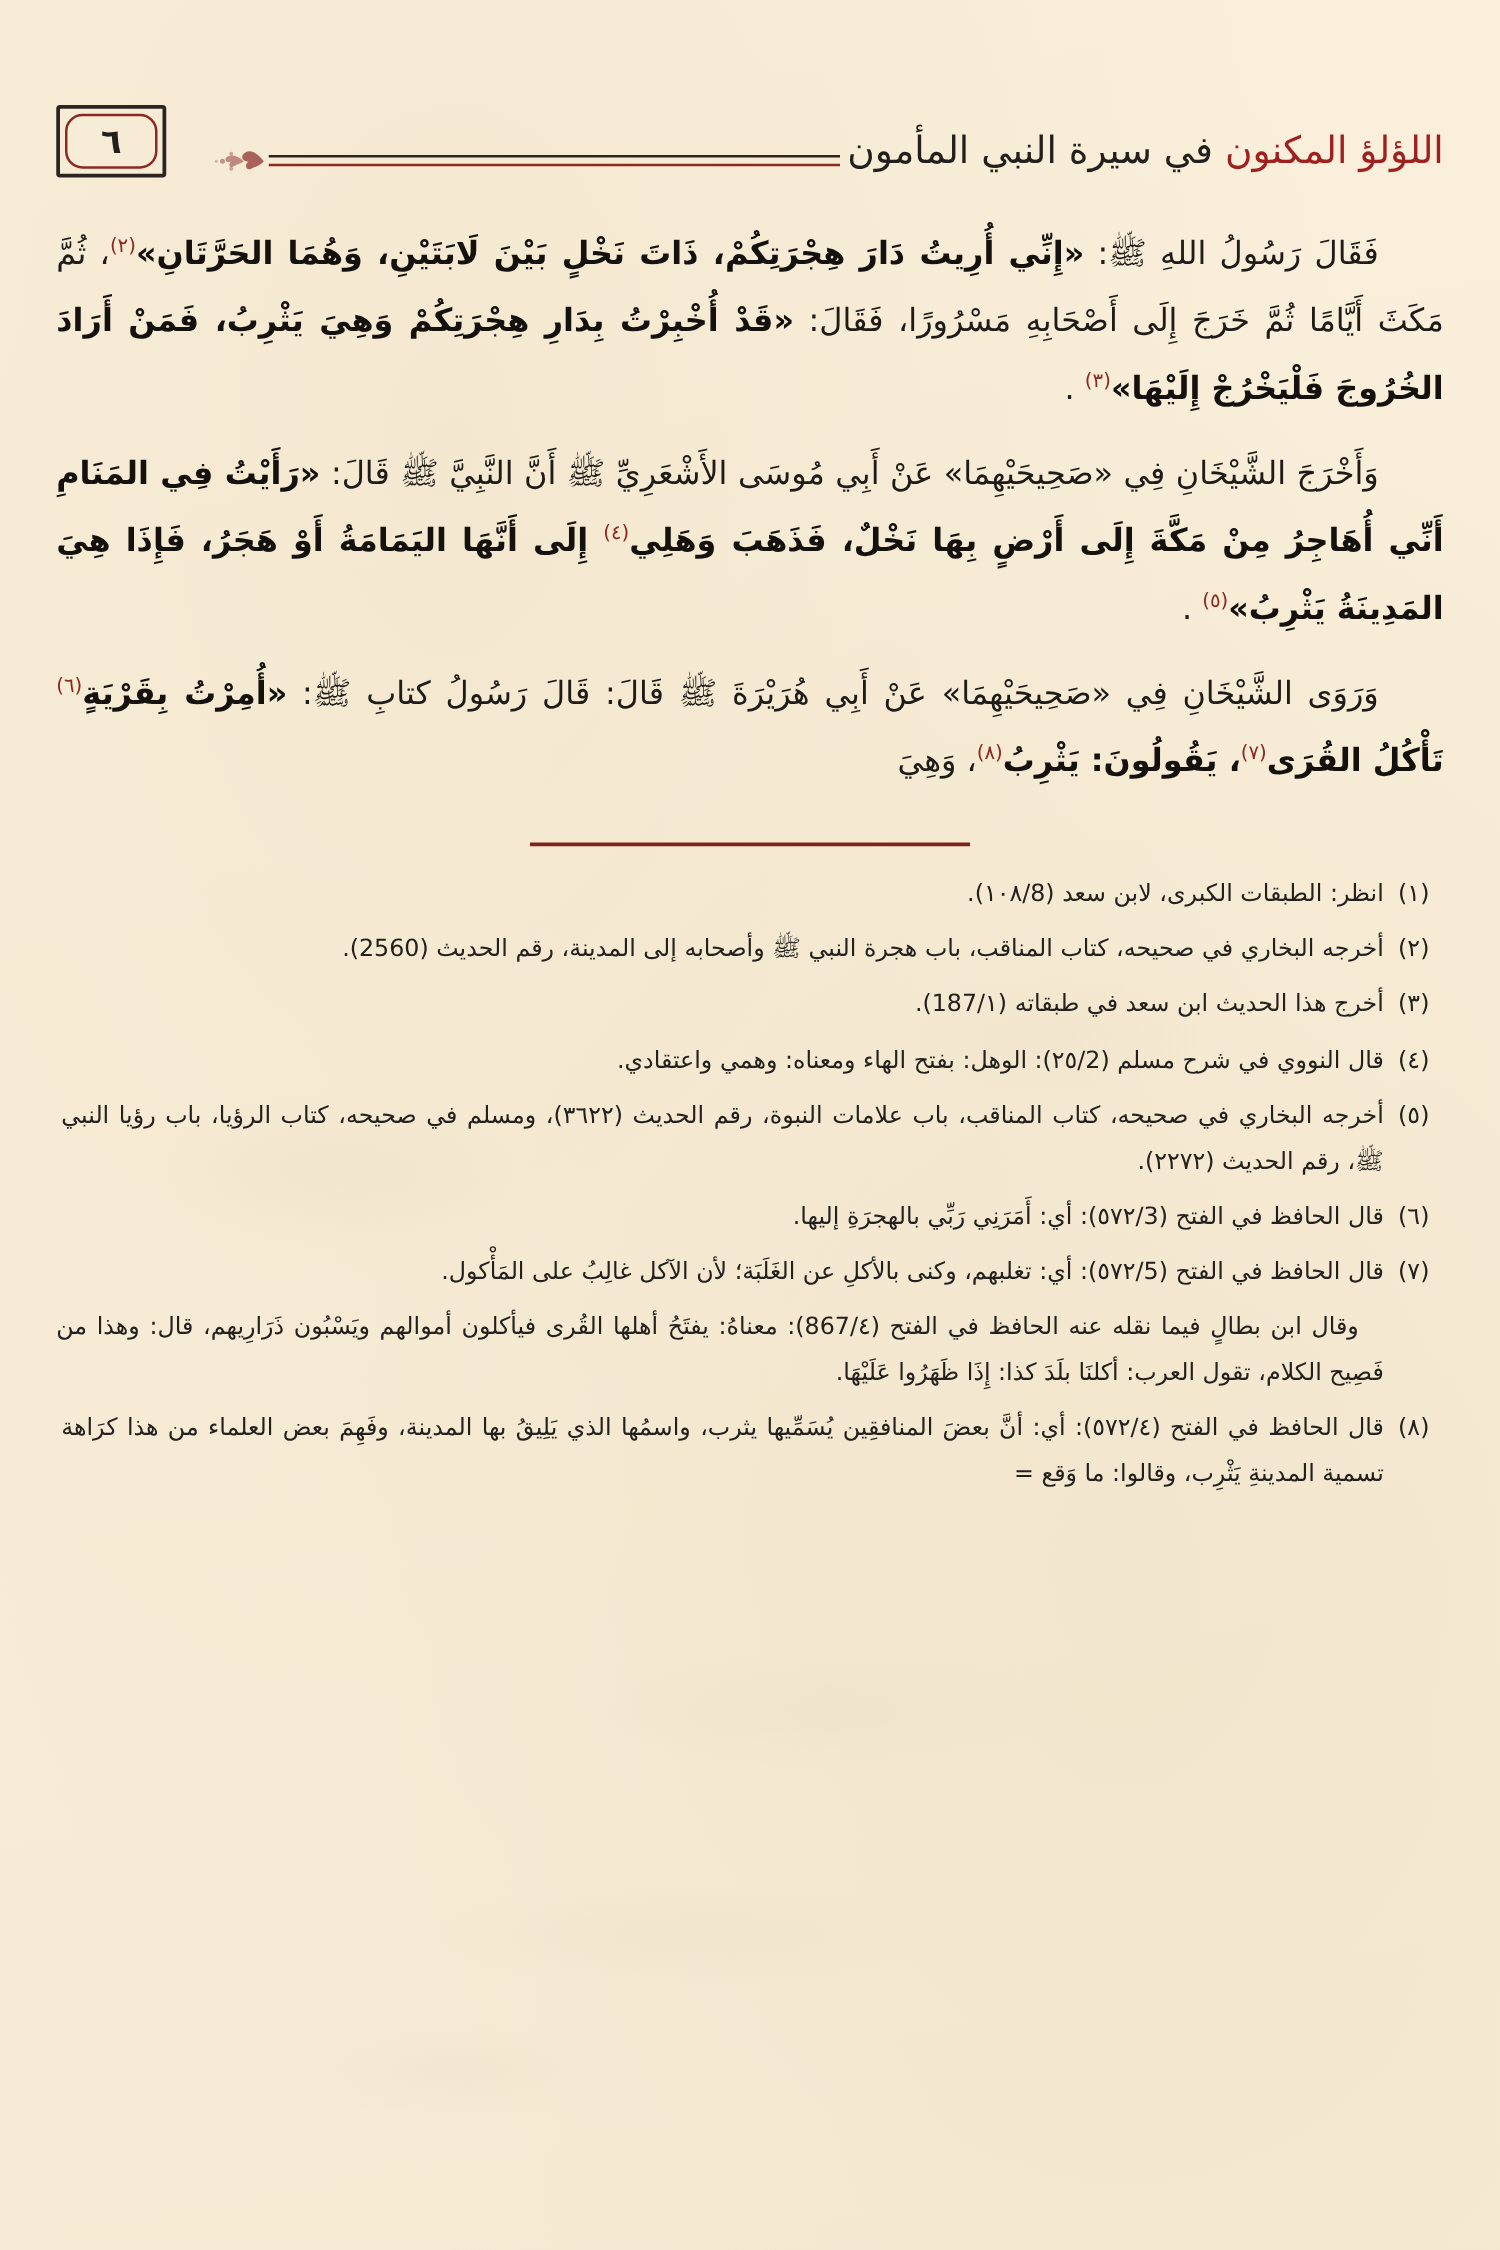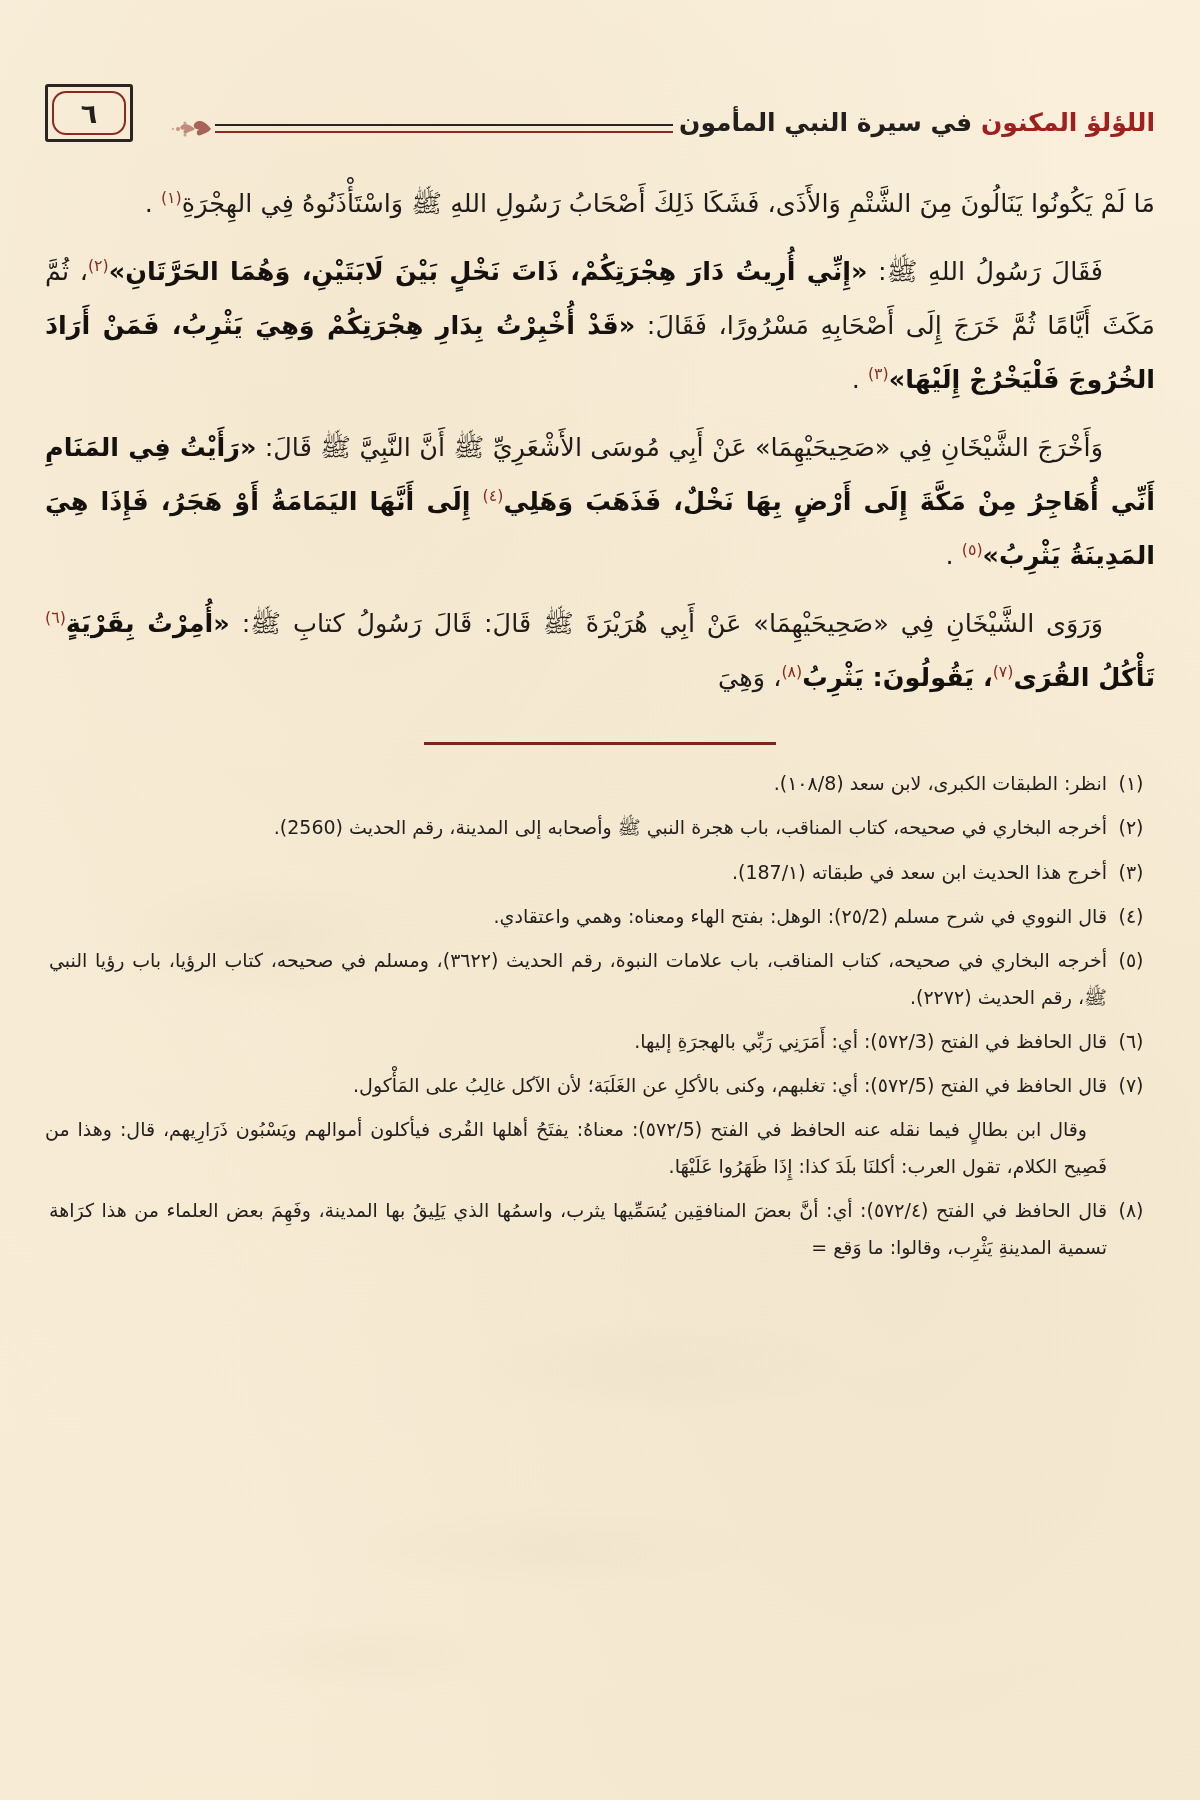--- a/index.html
+++ b/index.html
@@ -50,22 +50,22 @@
   
   .header {
     position: relative;
     display: flex;
     align-items: flex-end;
     padding-top: 56px;
     height: 86px;
   }
 
   .header-title {
-    font-size: 25px;
-    font-weight: bold;
+    font-size: 30px;
+    font-weight: normal;
     white-space: nowrap;
     letter-spacing: 0;
     line-height: 1.15;
     padding-bottom: 4px;
   }
   .header-title .accent { color: #a02020; }
   .header-title .plain  { color: #231f1c; }
 
   .header-rule-wrap {
     flex: 1 1 auto;
@@ -233,23 +233,20 @@
         </svg>
       </div>
 
       <div class="page-number-box">
         <span class="page-number">٦</span>
       </div>
     </div>
 
     <div class="body-block">
 
-      <p class="para">
-        <span>مَا لَمْ يَكُونُوا يَنَالُونَ مِنَ الشَّتْمِ وَالأَذَى، فَشَكَا ذَلِكَ أَصْحَابُ رَسُولِ اللهِ ﷺ وَاسْتَأْذَنُوهُ فِي الهِجْرَةِ</span><span class="fn-ref">(١)</span><span> .</span>
-      </p>
 
       <p class="para indent">
         <span>فَقَالَ رَسُولُ اللهِ ﷺ: </span><span class="hadith">«إِنِّي أُرِيتُ دَارَ هِجْرَتِكُمْ، ذَاتَ نَخْلٍ بَيْنَ لَابَتَيْنِ، وَهُمَا الحَرَّتَانِ»</span><span class="fn-ref">(٢)</span><span>، ثُمَّ مَكَثَ أَيَّامًا ثُمَّ خَرَجَ إِلَى أَصْحَابِهِ مَسْرُورًا، فَقَالَ: </span><span class="hadith">«قَدْ أُخْبِرْتُ بِدَارِ هِجْرَتِكُمْ وَهِيَ يَثْرِبُ، فَمَنْ أَرَادَ الخُرُوجَ فَلْيَخْرُجْ إِلَيْهَا»</span><span class="fn-ref">(٣)</span><span> .</span>
       </p>
 
       <p class="para indent">
         <span>وَأَخْرَجَ الشَّيْخَانِ فِي «صَحِيحَيْهِمَا» عَنْ أَبِي مُوسَى الأَشْعَرِيِّ ﷺ أَنَّ النَّبِيَّ ﷺ قَالَ: </span><span class="hadith">«رَأَيْتُ فِي المَنَامِ أَنِّي أُهَاجِرُ مِنْ مَكَّةَ إِلَى أَرْضٍ بِهَا نَخْلٌ، فَذَهَبَ وَهَلِي</span><span class="fn-ref">(٤)</span><span class="hadith"> إِلَى أَنَّهَا اليَمَامَةُ أَوْ هَجَرُ، فَإِذَا هِيَ المَدِينَةُ يَثْرِبُ»</span><span class="fn-ref">(٥)</span><span> .</span>
       </p>
 
       <p class="para indent">
@@ -292,21 +289,21 @@
       <div class="fn-row">
         <div class="fn-num">(٦)</div>
         <div class="fn-text">قال الحافظ في الفتح (٥٧٢/3): أي: أَمَرَنِي رَبِّي بالهجرَةِ إليها.</div>
       </div>
 
       <div class="fn-row">
         <div class="fn-num">(٧)</div>
         <div class="fn-text">قال الحافظ في الفتح (٥٧٢/5): أي: تغلبهم، وكنى بالأكلِ عن الغَلَبَة؛ لأن الآكل غالِبُ على المَأْكول.</div>
       </div>
 
-      <div class="fn-body-para">وقال ابن بطالٍ فيما نقله عنه الحافظ في الفتح (٥٧٢/5): معناهُ: يفتَحُ أهلها القُرى فيأكلون أموالهم ويَسْبُون ذَرَارِيهم، قال: وهذا من فَصِيح الكلام، تقول العرب: أكلنَا بلَدَ كذا: إِذَا ظَهَرُوا عَلَيْهَا.</div>
+      <div class="fn-body-para">وقال ابن بطالٍ فيما نقله عنه الحافظ في الفتح (867/٤): معناهُ: يفتَحُ أهلها القُرى فيأكلون أموالهم ويَسْبُون ذَرَارِيهم، قال: وهذا من فَصِيح الكلام، تقول العرب: أكلنَا بلَدَ كذا: إِذَا ظَهَرُوا عَلَيْهَا.</div>
 
       <div class="fn-row">
         <div class="fn-num">(٨)</div>
         <div class="fn-text">قال الحافظ في الفتح (٥٧٢/٤): أي: أنَّ بعضَ المنافقِين يُسَمِّيها يثرب، واسمُها الذي يَلِيقُ بها المدينة، وفَهِمَ بعض العلماء من هذا كرَاهة تسمية المدينةِ يَثْرِب، وقالوا: ما وَقع =</div>
       </div>
 
     </div>
 
   </div>
 </div>

